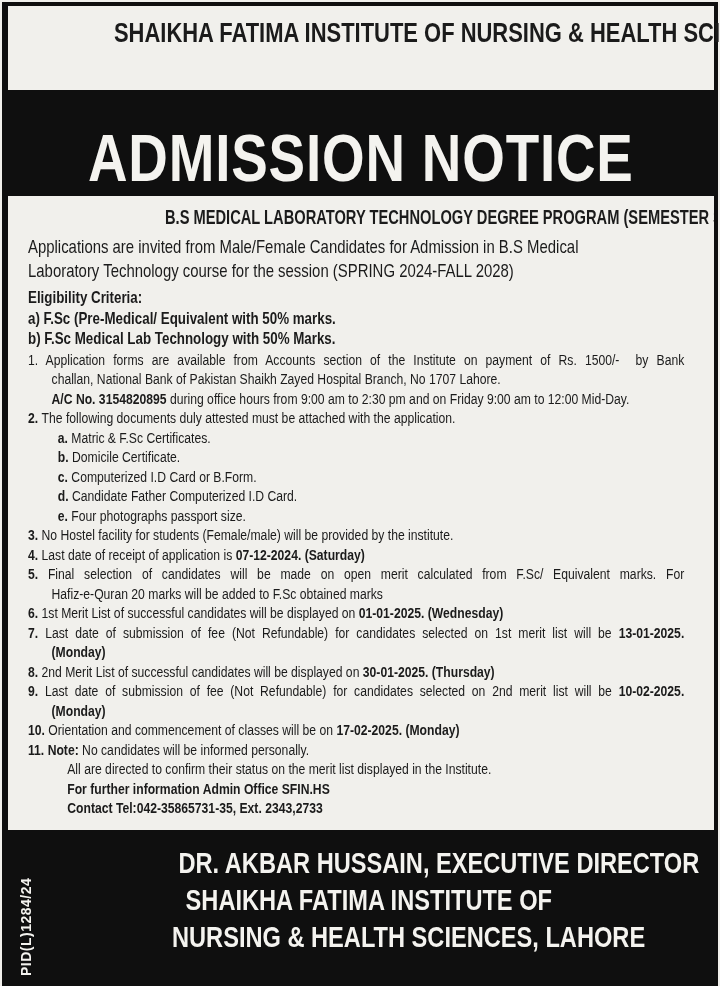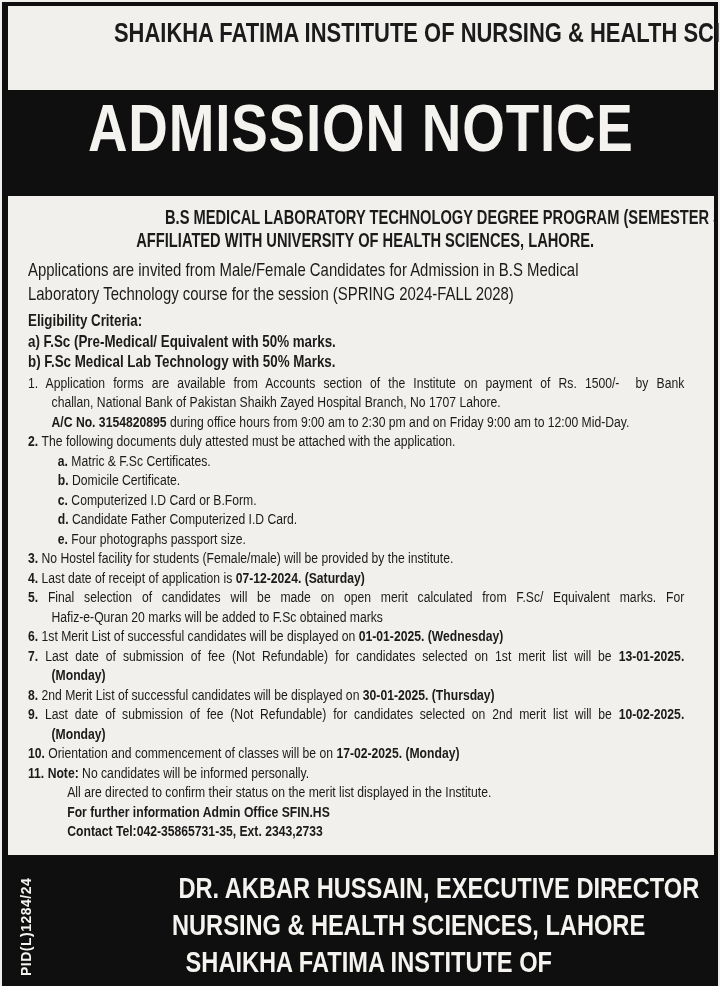--- a/index.html
+++ b/index.html
@@ -31,21 +31,21 @@
     height:84px;box-sizing:border-box;
     padding:10px 12px 0 12px;
     text-align:center;
   }
   .hline1{font-size:28px;font-weight:bold;line-height:34px;letter-spacing:0;}
   .hline2{font-size:23px;font-weight:bold;line-height:28px;}
   .fit{display:inline-block;white-space:nowrap;transform-origin:50% 50%;}
   
   .banner{
     height:106px;background:var(--band);
-    display:flex;align-items:flex-start;justify-content:center;
+    display:flex;align-items:flex-end;justify-content:center;
     padding:0 80px;box-sizing:border-box;
     text-align:center;
   }
   .banner .fit{
     color:var(--band_text);
     font-size:66px;font-weight:bold;letter-spacing:1px;
   }
   
   .body-box{
     background:var(--paper);
@@ -68,21 +68,21 @@
   .elig{font-size:17px;line-height:20.5px;}
   .nlist{font-size:15.5px;line-height:19.5px;}
   .ln{white-space:normal;}
   .ln .b{font-weight:bold;}
   .ind1{padding-left:30px;}
   .ind2{padding-left:38px;}
   .ind3{padding-left:50px;}
   .just{text-align:justify;text-align-last:justify;padding-right:4px;}
   
   .footer{
-    height:131px;background:var(--band);
+    height:156px;background:var(--band);
     box-sizing:border-box;
     padding:14px 85px 0 100px;
     text-align:center;position:relative;
   }
   .footer .fit{
     color:var(--band_text);
     font-size:30px;font-weight:bold;line-height:37px;
   }
   .pid{
     position:absolute;left:26px;bottom:10px;
@@ -105,23 +105,20 @@
     </div>
 
     <div class="banner">
       <span class="fit" style="transform: scaleX(0.829787);">ADMISSION NOTICE</span>
     </div>
 
     <div class="body-box">
       <div class="program">
         <div>
           <span class="fit" style="transform: scaleX(0.733333);">B.S MEDICAL LABORATORY TECHNOLOGY DEGREE PROGRAM (SEMESTER SCHEME)</span>
-        </div>
-        <div>
-          <span class="fit" style="transform: scaleX(0.733333);">AFFILIATED WITH UNIVERSITY OF HEALTH SCIENCES, LAHORE.</span>
         </div>
       </div>
 
       <div class="squeeze">
         <div class="intro">
             <div class="ln ind0"><span>Applications are invited from Male/Female Candidates for Admission in B.S Medical</span></div>
             <div class="ln ind0"><span>Laboratory Technology course for the session (SPRING 2024-FALL 2028)</span></div>
           </div>
         <div class="elig">
             <div class="ln ind0"><span class="b">Eligibility Criteria:</span></div>
@@ -155,22 +152,22 @@
             <div class="ln ind3"><span class="b">Contact Tel:042-35865731-35, Ext. 2343,2733</span></div>
           </div>
       </div>
     </div>
 
     <div class="footer">
       <div>
         <span class="fit" style="transform: scaleX(0.787009);">DR. AKBAR HUSSAIN, EXECUTIVE DIRECTOR</span>
       </div>
       <div>
-        <span class="fit" style="transform: scaleX(0.787009);">NURSING &amp; HEALTH SCIENCES, LAHORE</span>
+        <span class="fit" style="transform: scaleX(0.787009);">SHAIKHA FATIMA INSTITUTE OF</span>
       </div>
       <div>
-        <span class="fit" style="transform: scaleX(0.787009);">SHAIKHA FATIMA INSTITUTE OF</span>
+        <span class="fit" style="transform: scaleX(0.787009);">NURSING &amp; HEALTH SCIENCES, LAHORE</span>
       </div>
       <div class="pid">PID(L)1284/24</div>
     </div>
 
   </div>
 </div>
 
 </body></html>

